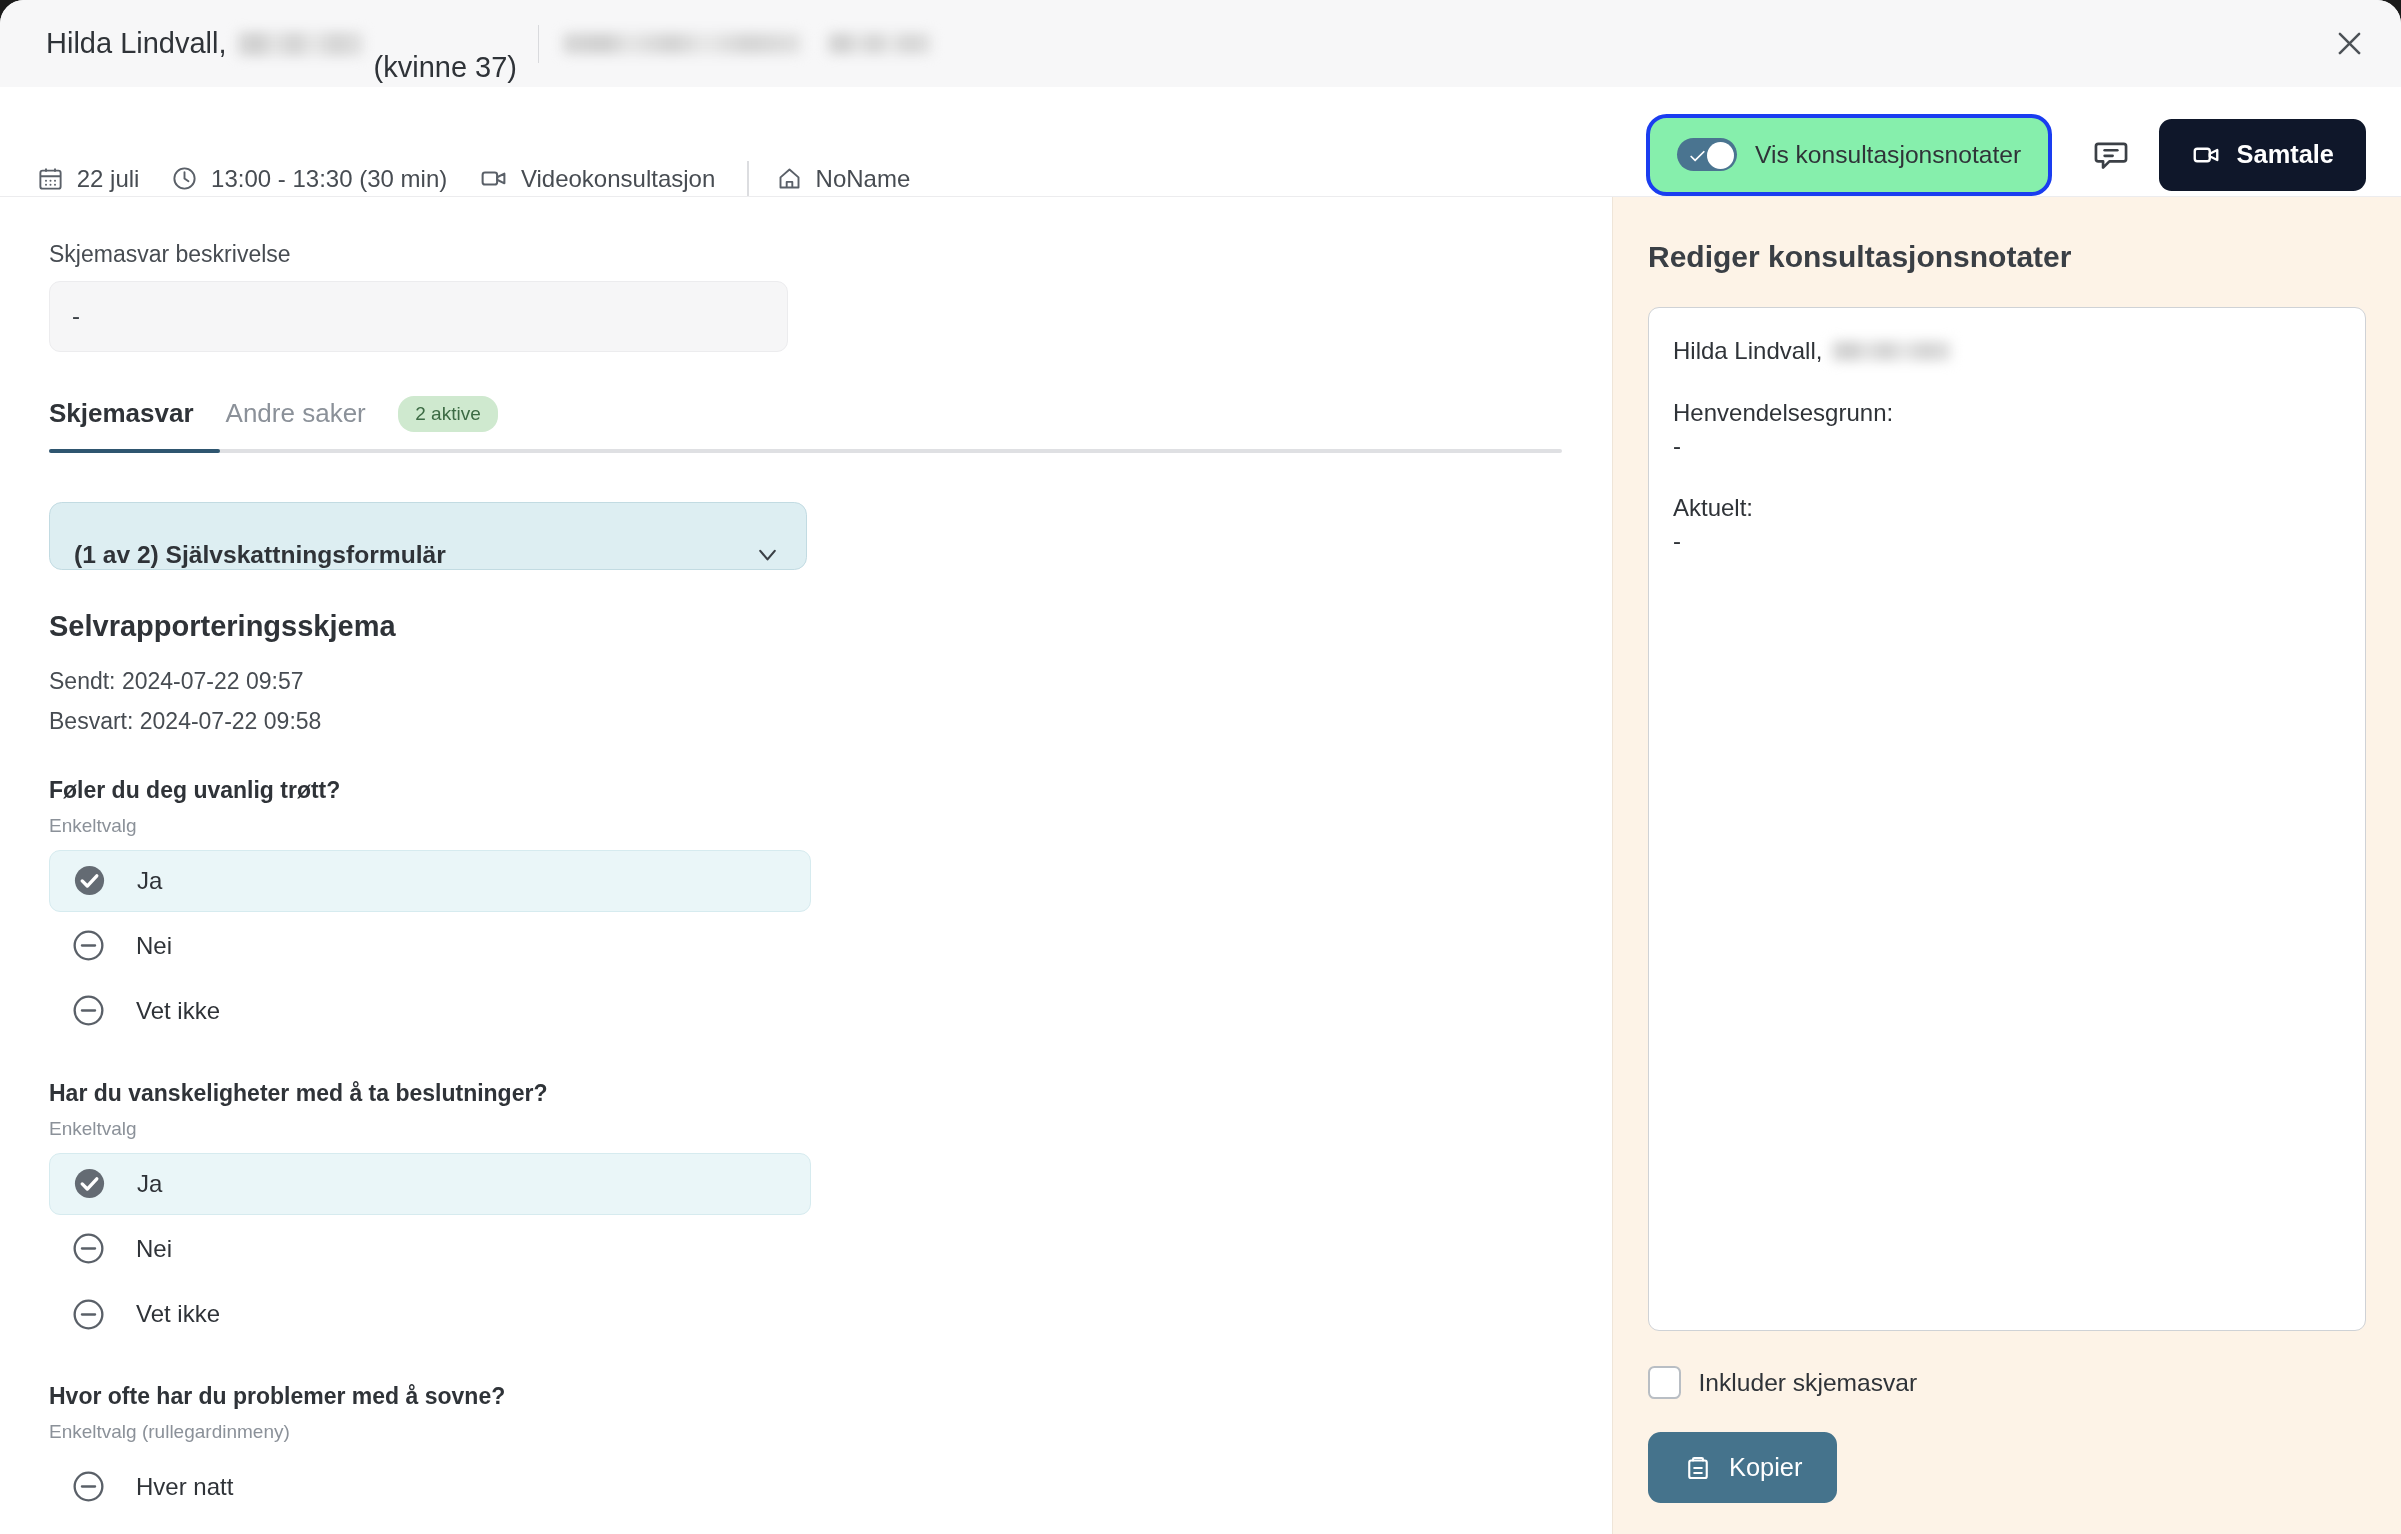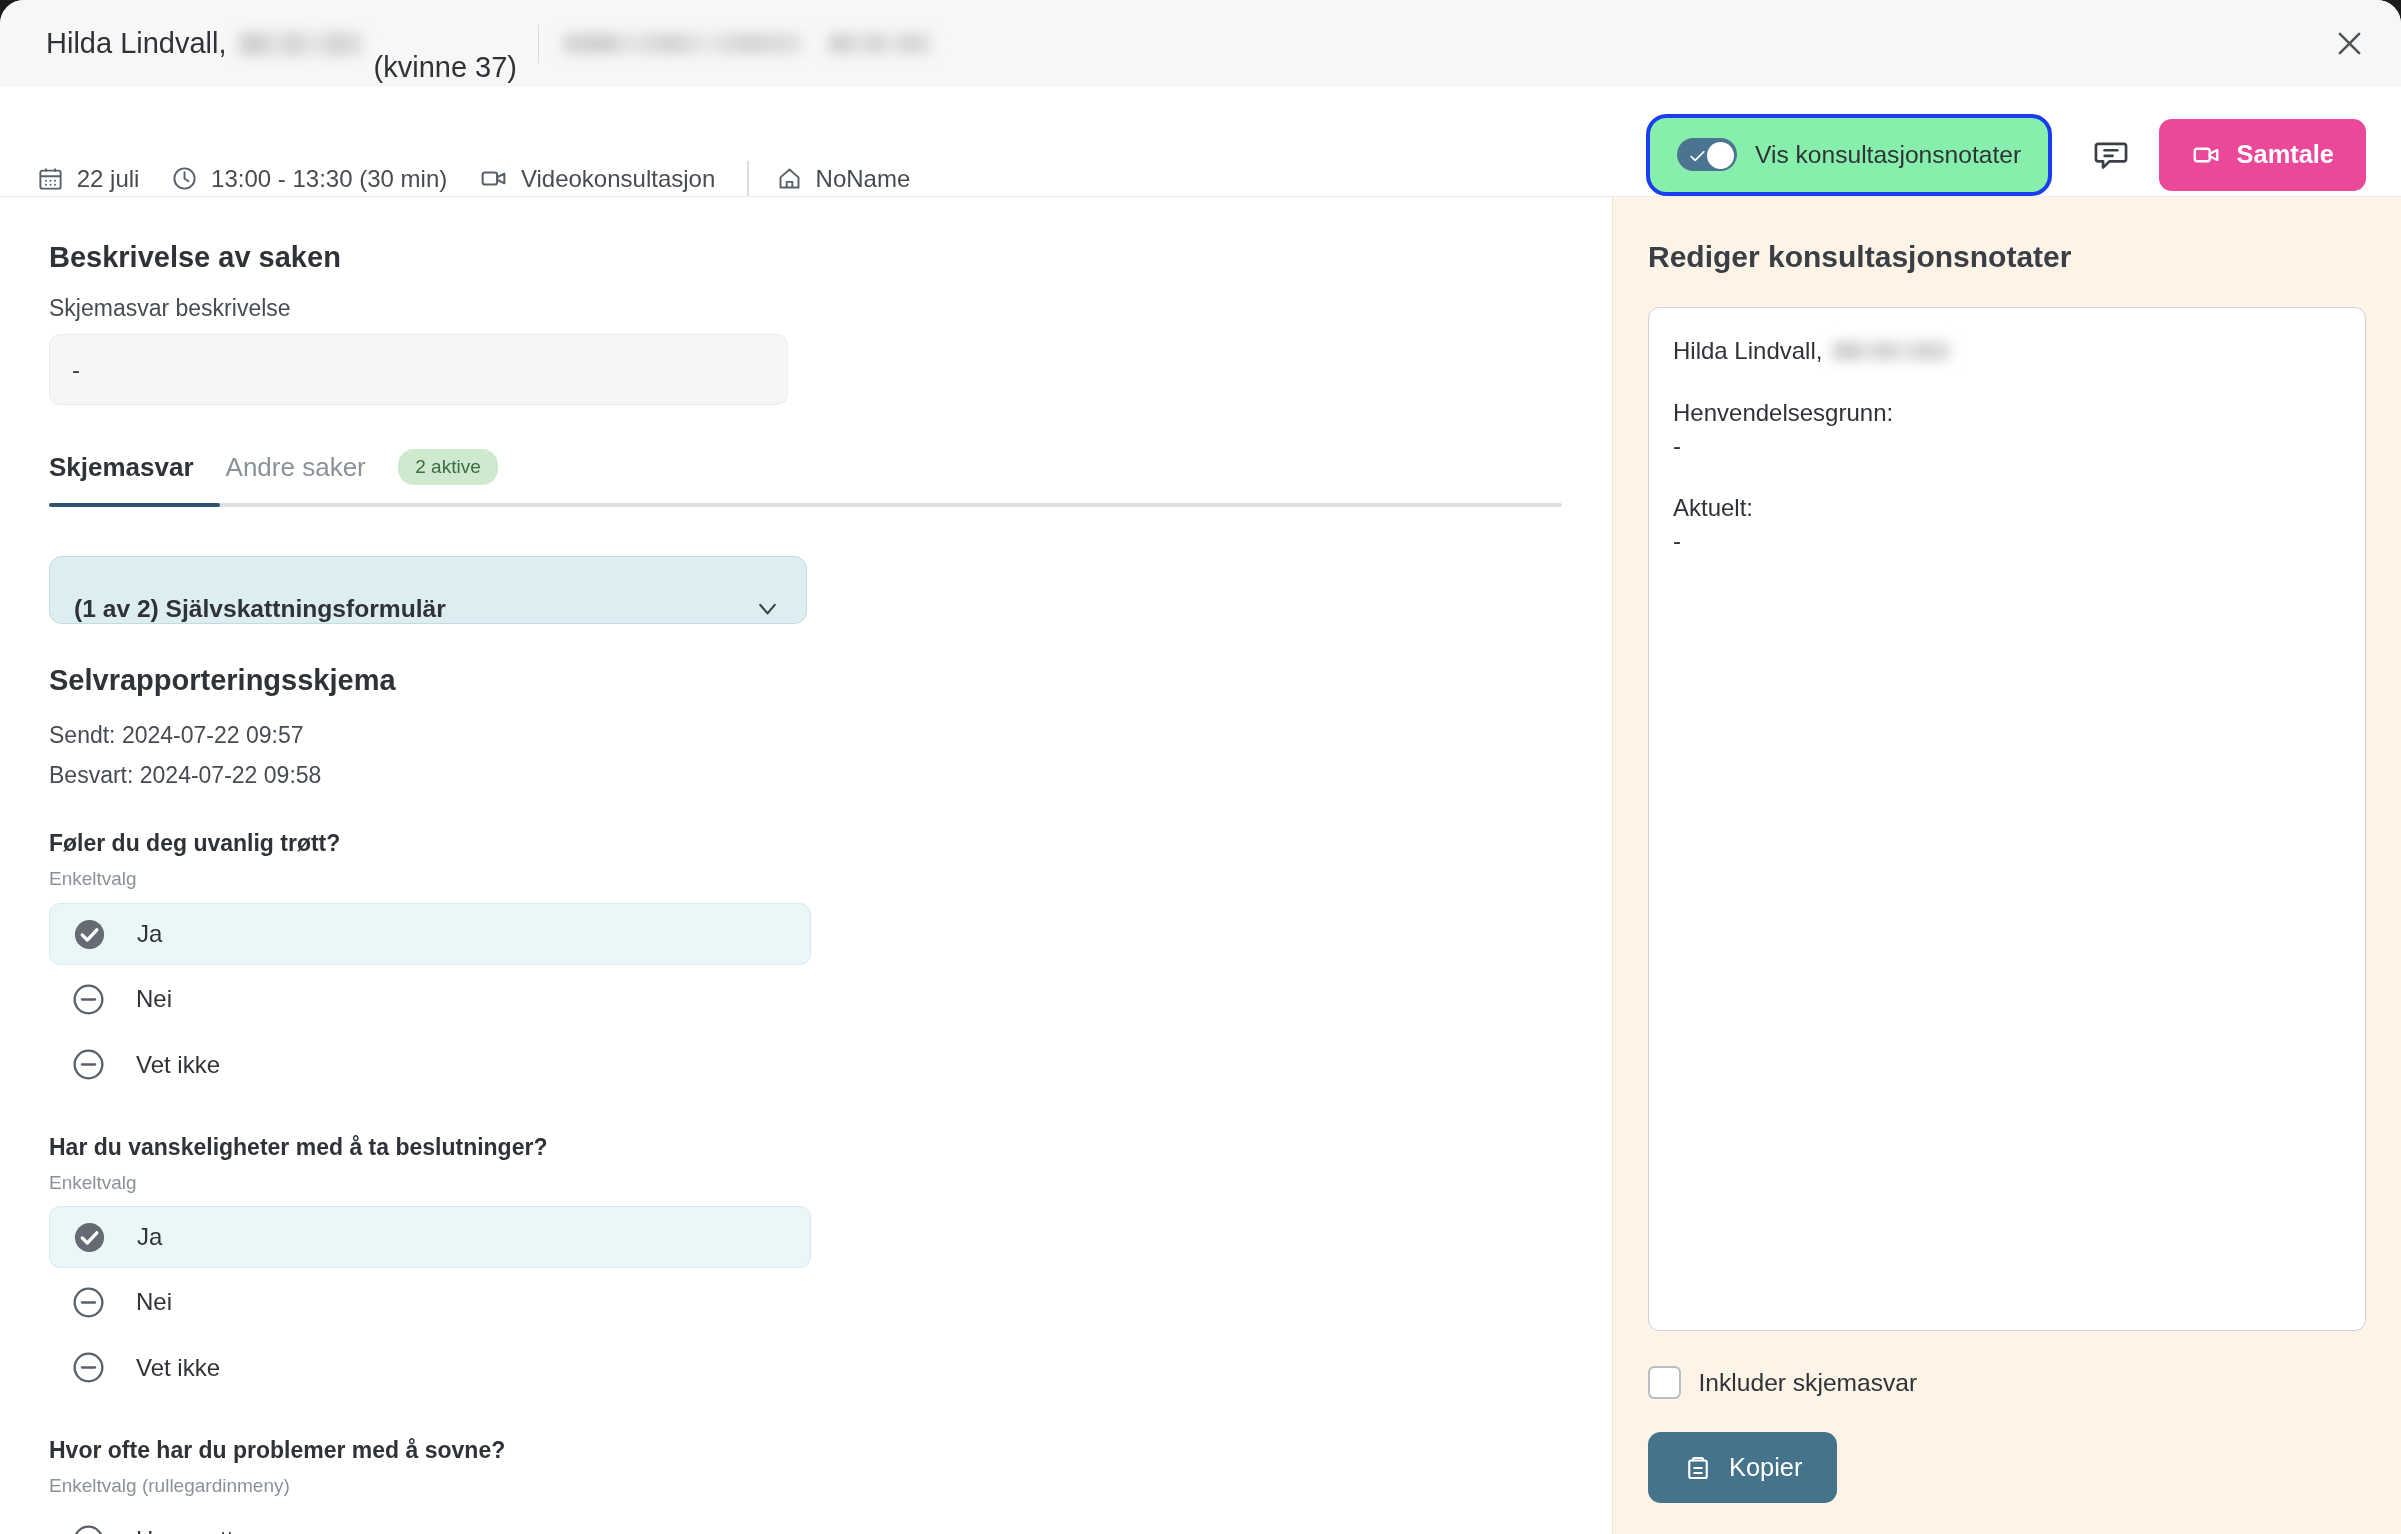--- a/index.html
+++ b/index.html
@@ -128,21 +128,21 @@
 
   .chat-icon-btn {
     width: 60px; height: 60px;
     display: flex; align-items: center; justify-content: center;
     margin-left: 29px; margin-right: 17.5px;
     background: transparent; border: none; cursor: pointer;
   }
 
   .samtale-btn {
     display: flex; align-items: center; gap: 16px;
-    background: #ec4899;
+    background: #0f172a;
     color: #fff;
     border: none;
     border-radius: 12.7px;
     padding: 21px 32px;
     font-size: 25.4px;
     font-weight: 700;
     cursor: pointer;
     font-family: "Liberation Sans", sans-serif;
     white-space: nowrap;
   }
@@ -452,21 +452,20 @@
           <path d="M15 11 L21 8 L21 16 L15 13 Z"></path>
         </svg>
         <span>Samtale</span>
       </button>
     </div>
   </div>
 
   <div class="body-split">
 
     <div class="left-pane">
-      <div class="section-title">Beskrivelse av saken</div>
       <div class="field-label">Skjemasvar beskrivelse</div>
       <div class="readonly-box">-</div>
 
       <div class="tabs-row">
         <div class="tabs">
           <span class="tab active">Skjemasvar</span>
           <span class="tab">Andre saker</span>
           <span class="badge">2 aktive</span>
         </div>
         <div class="tabs-underline">

